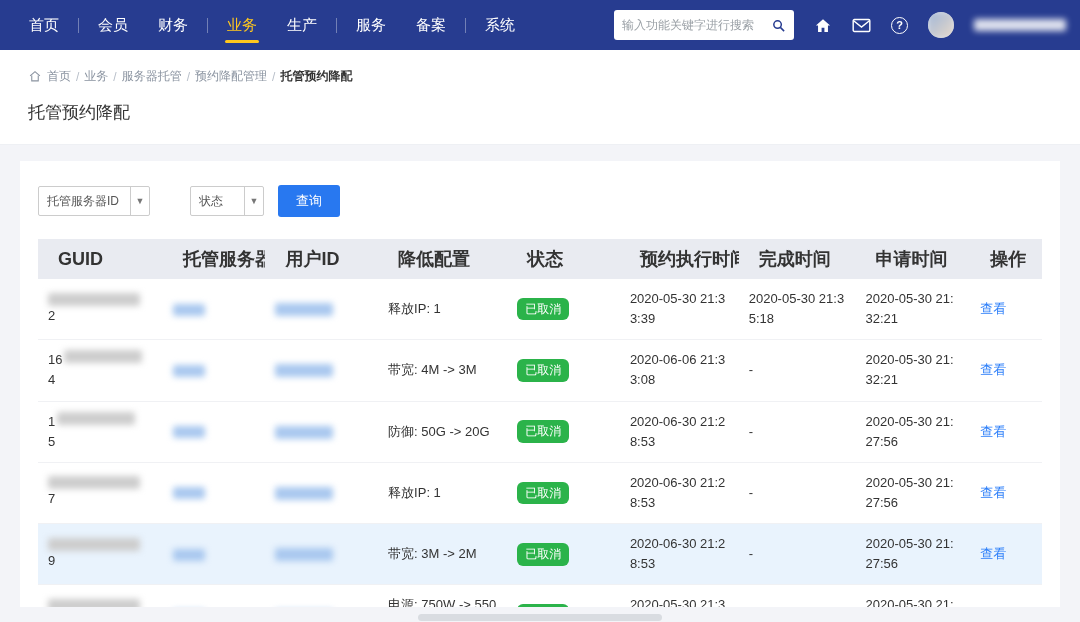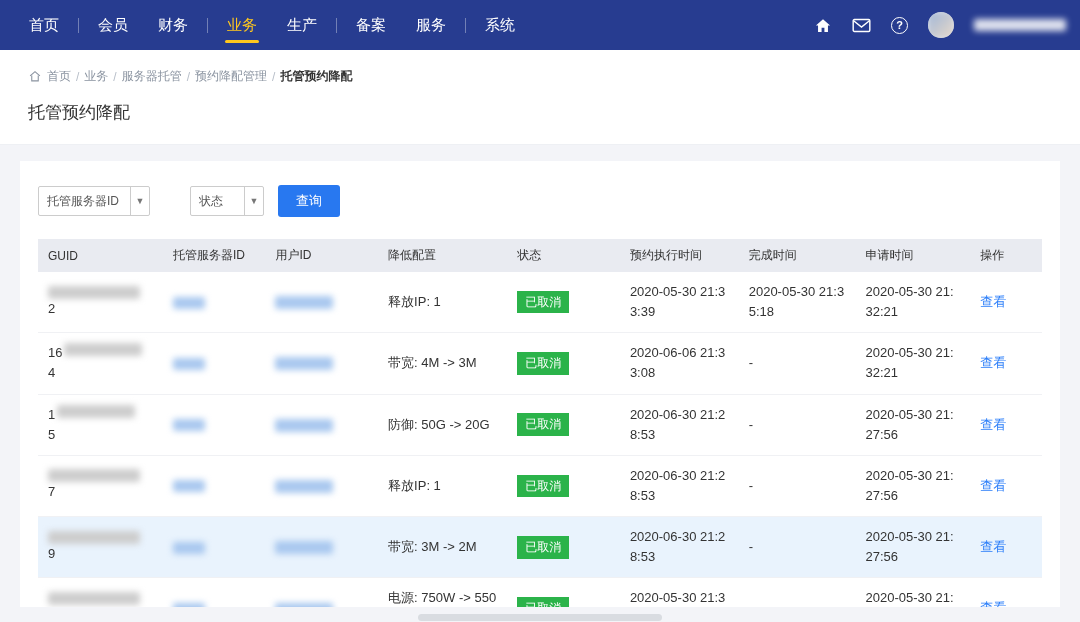--- a/index.html
+++ b/index.html
@@ -85,32 +85,32 @@
   .input-keyword::placeholder { color:#bbb; }
   .btn-query {
     width:62px; height:32px; background:#2878f0; color:#fff; border:none;
     border-radius:3px; font-size:13px; cursor:pointer; font-family:inherit;
   }
 
   
   table { width:100%; border-collapse:collapse; table-layout:fixed; font-size:13px; }
   thead tr { background:#e9ebf1; }
   th {
-    text-align:left; font-weight:normal; color:#333; font-size:12px;
-    padding:8px 10px; white-space:nowrap; overflow:hidden;
+    text-align:left; font-weight:bold; color:#333; font-size:18px;
+    padding:8px 20px; white-space:nowrap; overflow:hidden;
   }
   td {
     padding:10px 10px; border-bottom:1px solid #f0f1f4; vertical-align:middle;
     line-height:1.55; word-break:break-all; color:#333;
   }
   tbody tr { height:52px; }
   tbody tr.highlight { background:#e9f3fd; }
   .badge {
     display:inline-block; background:#2bb34a; color:#fff; font-size:12px;
-    padding:2px 8px; border-radius:0; white-space:nowrap;
+    padding:2px 8px; border-radius:6px; white-space:nowrap;
   }
   .view-link { color:#2d7ff9; text-decoration:none; cursor:pointer;text-align:center; }
   .guid-l1 { display:flex; align-items:flex-start; gap:2px; }
 
   .scroll-pill {
     position:absolute; bottom:1px; left:418px; width:244px; height:7px;
     background:#d9dce1; border-radius:4px;
   }
 </style>
 </head>
@@ -119,26 +119,35 @@
 <div class="topnav">
   <div class="nav-menu">
       <div class="nav-item">首页</div>
       <div class="nav-divider"></div>
       <div class="nav-item">会员</div>
       <div class="nav-item">财务</div>
       <div class="nav-divider"></div>
       <div class="nav-item active">业务</div>
       <div class="nav-item">生产</div>
       <div class="nav-divider"></div>
+      <div class="nav-item">服务</div>
       <div class="nav-item">备案</div>
-      <div class="nav-item">服务</div>
       <div class="nav-divider"></div>
       <div class="nav-item">系统</div>
     </div>
   <div class="nav-right">
+    <div class="search-box">
+      <input type="text" placeholder="输入功能关键字进行搜索" style="">
+      <span class="icon-btn">
+        <svg width="15" height="15" viewBox="0 0 24 24" fill="none" stroke="#273c90" stroke-width="2.4">
+          <circle cx="10.5" cy="10.5" r="6"></circle>
+            <line x1="15" y1="15" x2="21" y2="21"></line>
+        </svg>
+      </span>
+    </div>
     <span class="icon-btn">
       <svg width="18" height="17" viewBox="0 0 24 24" fill="#fff">
         <path d="M12 3 L22 12 H19 V21 H14 V15 H10 V21 H5 V12 H2 Z"></path>
       </svg>
     </span>
     <span class="icon-btn">
       <svg width="19" height="15" viewBox="0 0 24 18" fill="none" stroke="#fff" stroke-width="1.8">
         <rect x="1.5" y="1.5" width="21" height="15" rx="1.5"></rect>
         <polyline points="2,3 12,11 22,3"></polyline>
       </svg>

